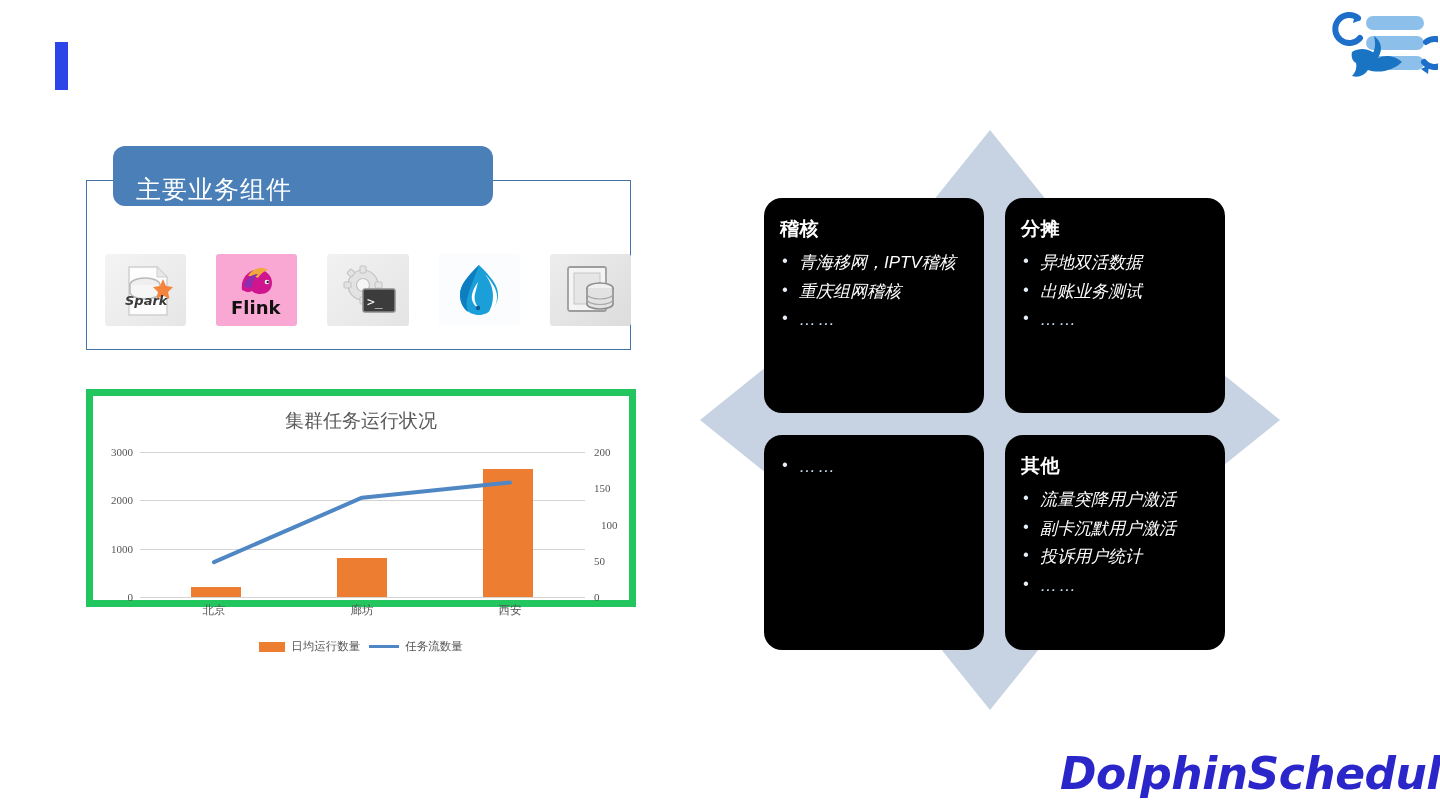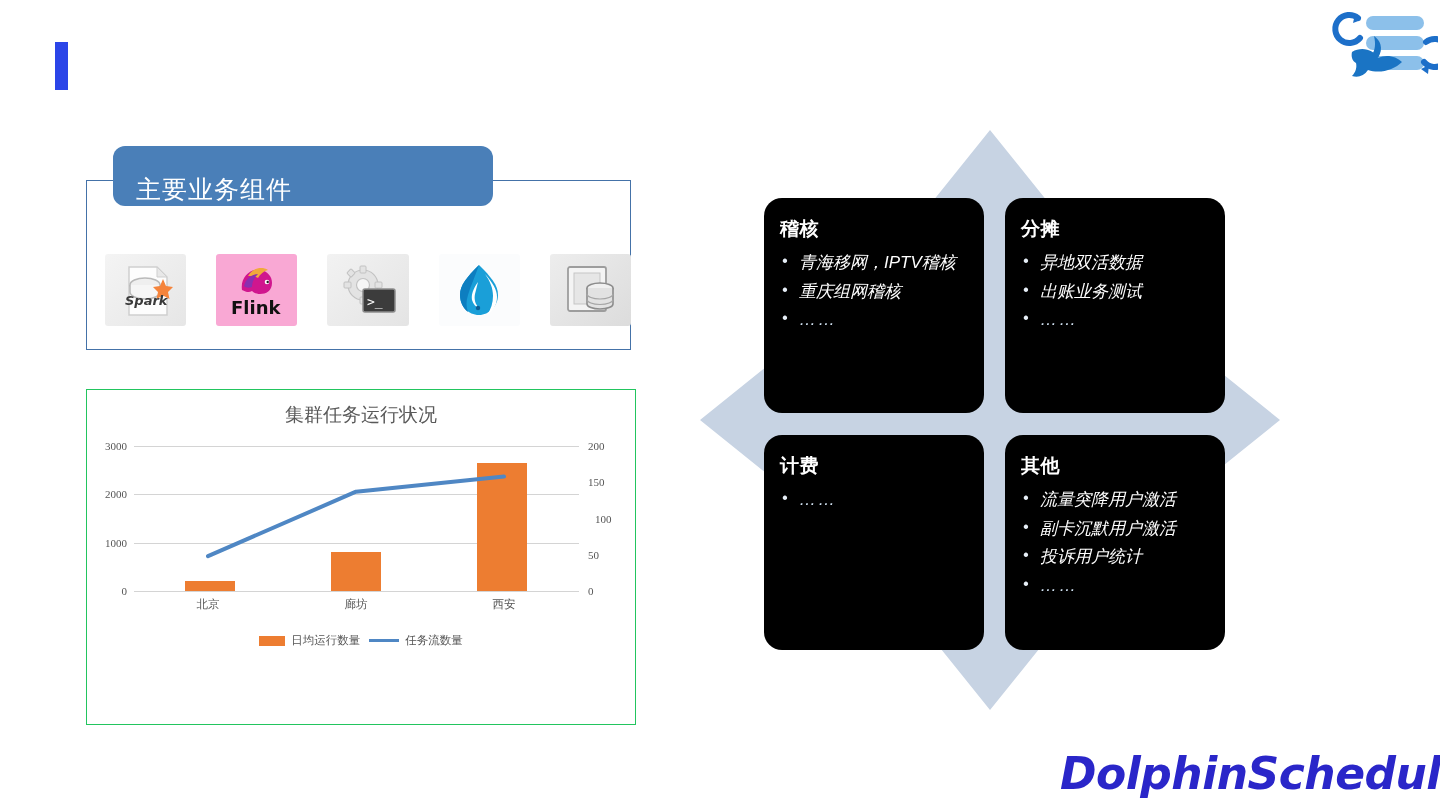--- a/index.html
+++ b/index.html
@@ -52,22 +52,22 @@
   }
   .ic-spark { background: linear-gradient(135deg,#f4f4f4,#e6e6e6); }
   .ic-flink { background: #f9a8d4; }
   .ic-shell { background: linear-gradient(135deg,#f2f2f2,#e4e4e4); }
   .ic-flume { background: #fbfcfd; }
   .ic-sql   { background: linear-gradient(135deg,#ededed,#dcdcdc); }
 
   
   .chart-panel {
     position: absolute; left: 86px; top: 389px;
-    width: 550px; height: 336px;
-    border: 1px solid #22c55e; background: #fff;
+    width: 550px; height: 218px;
+    border: 7px solid #22c55e; background: #fff;
   }
   .chart-title {
     position: absolute; left: 0; top: 12px; width: 100%;
     text-align: center; font-size: 19px; color: #595959;
     font-family: "Liberation Serif", "DejaVu Serif", serif;
   }
   .plot {
     position: absolute; left: 47px; top: 56px;
     width: 445px; height: 145px;
   }
@@ -282,21 +282,20 @@
     <div class="card card-tr">
       <div class="card-title">分摊</div>
       <ul class="card-list">
         <li>异地双活数据</li>
         <li>出账业务测试</li>
         <li class="ellip">……</li>
       </ul>
     </div>
 
     <div class="card card-bl">
-      <div class="card-title">计费</div>
       <ul class="card-list">
         <li class="ellip">……</li>
       </ul>
     </div>
 
     <div class="card card-br">
       <div class="card-title">其他</div>
       <ul class="card-list">
         <li>流量突降用户激活</li>
         <li>副卡沉默用户激活</li>

